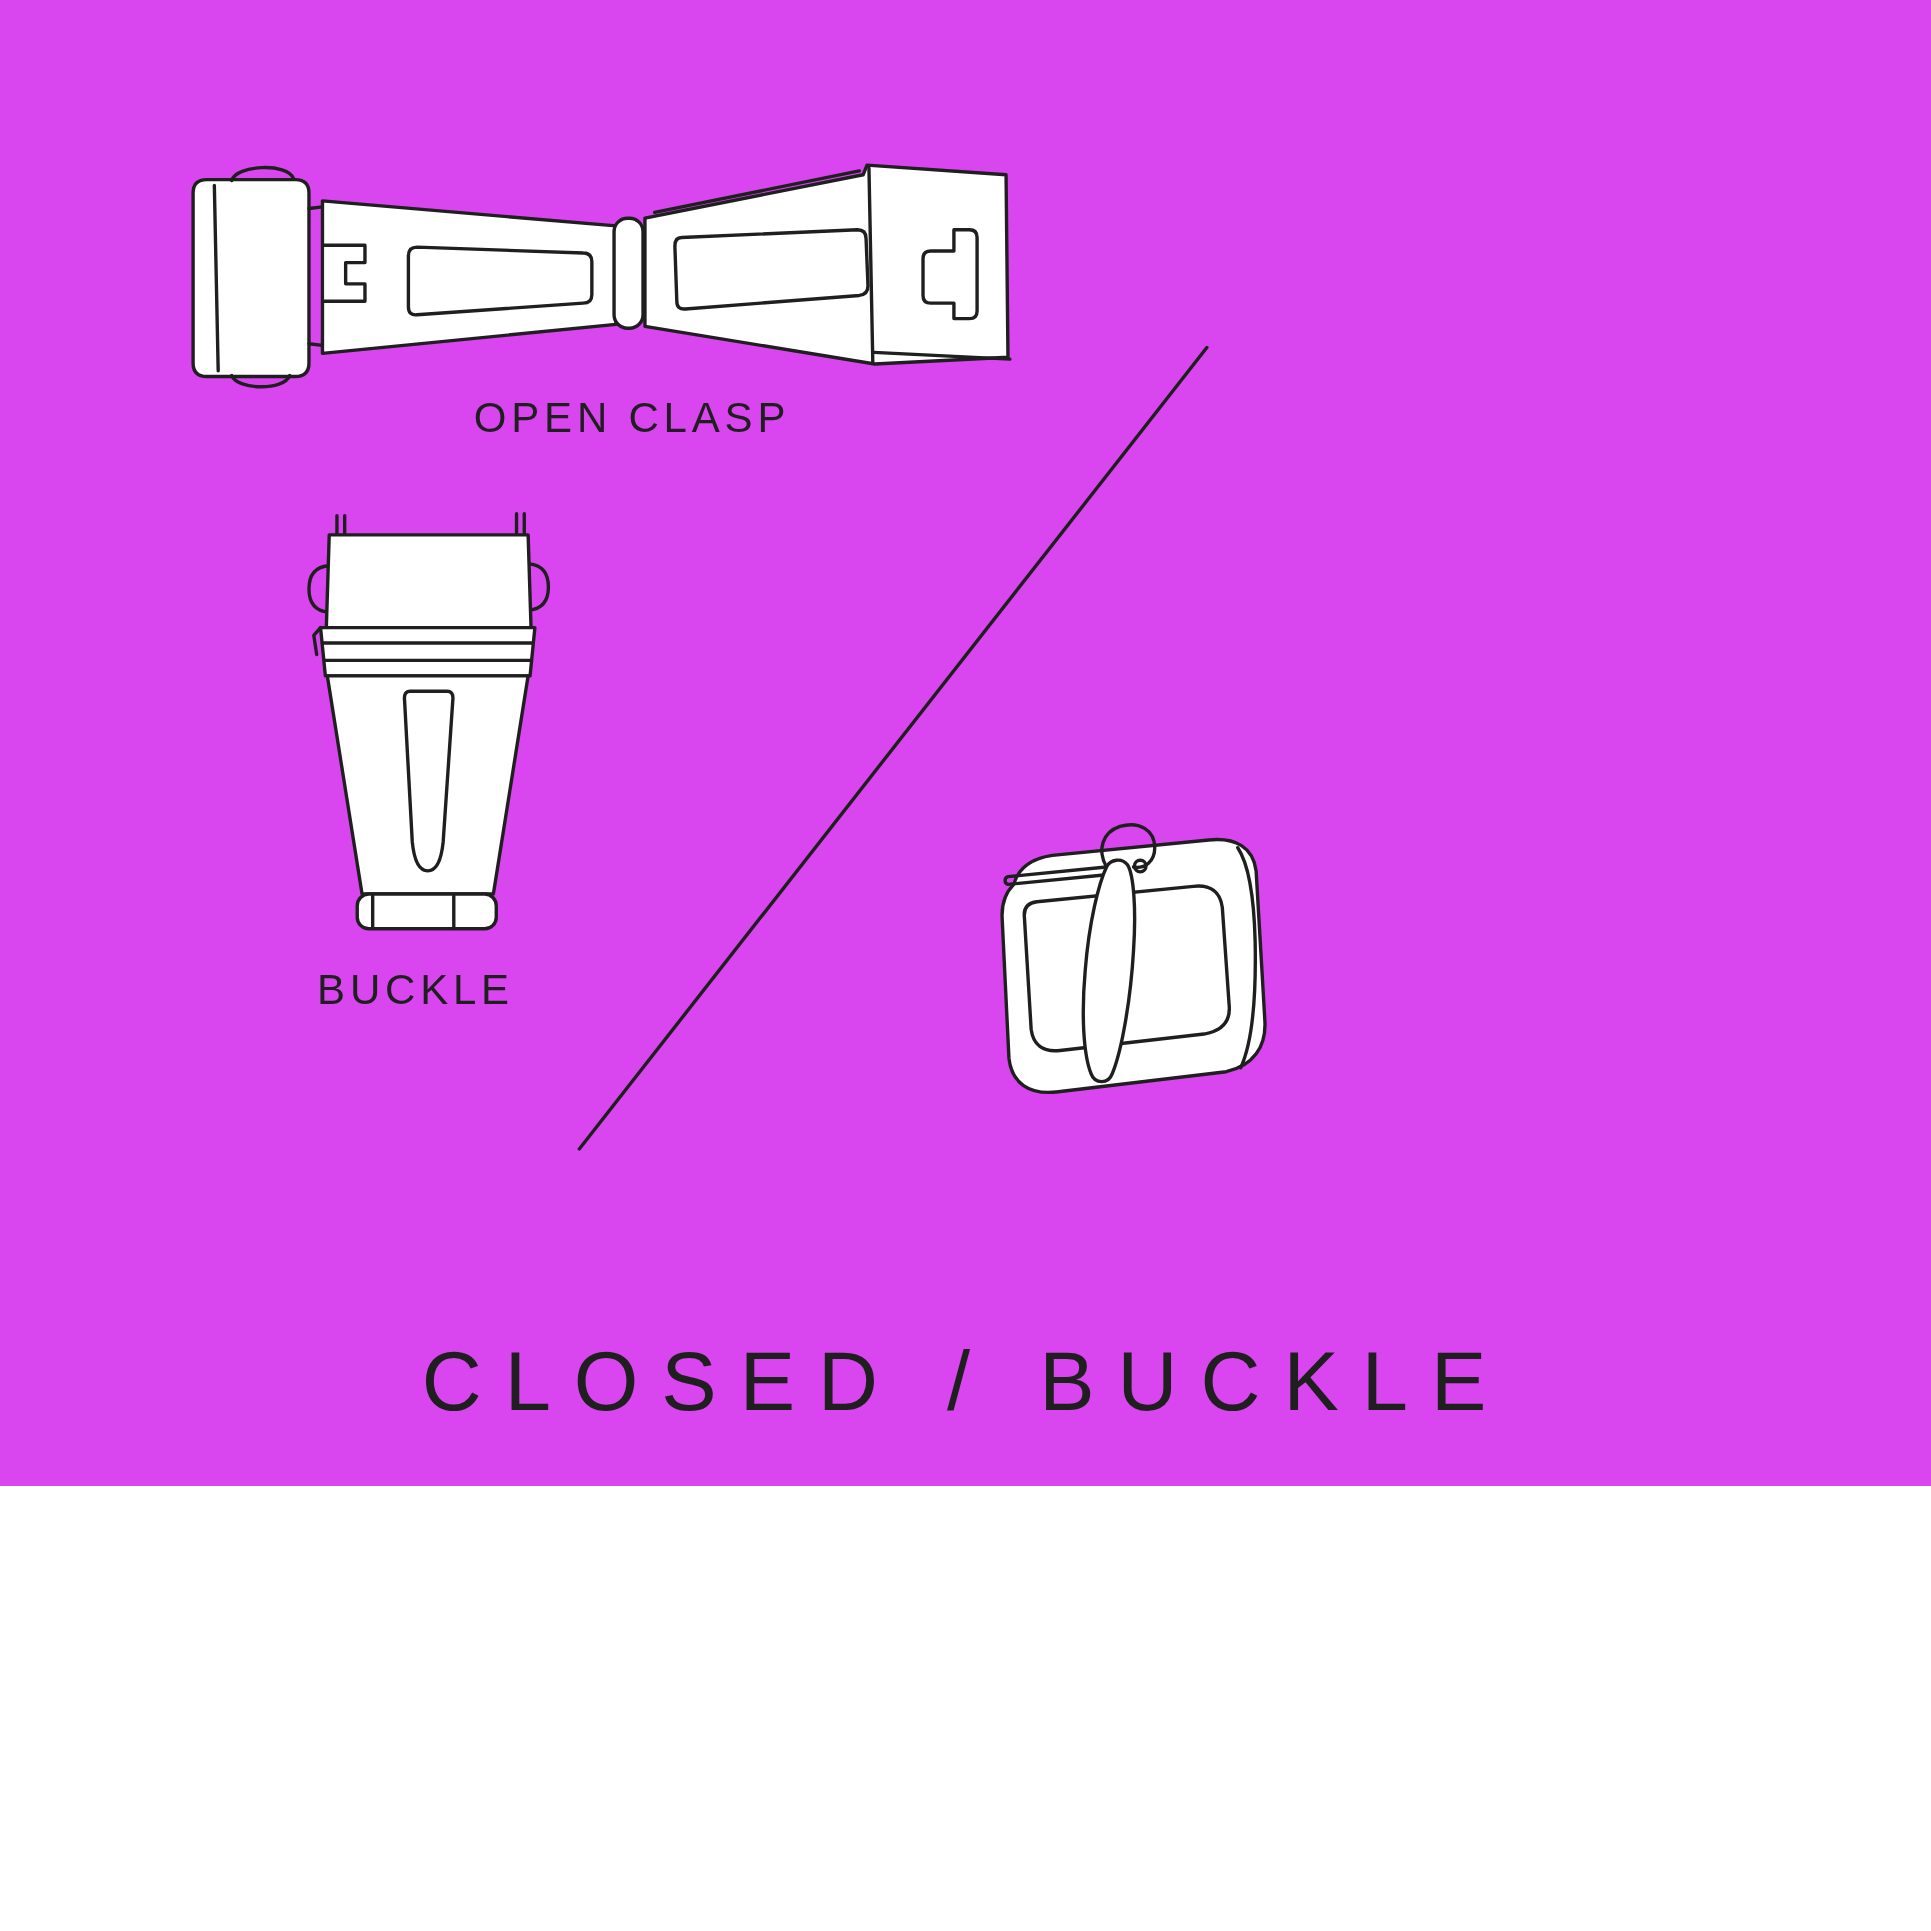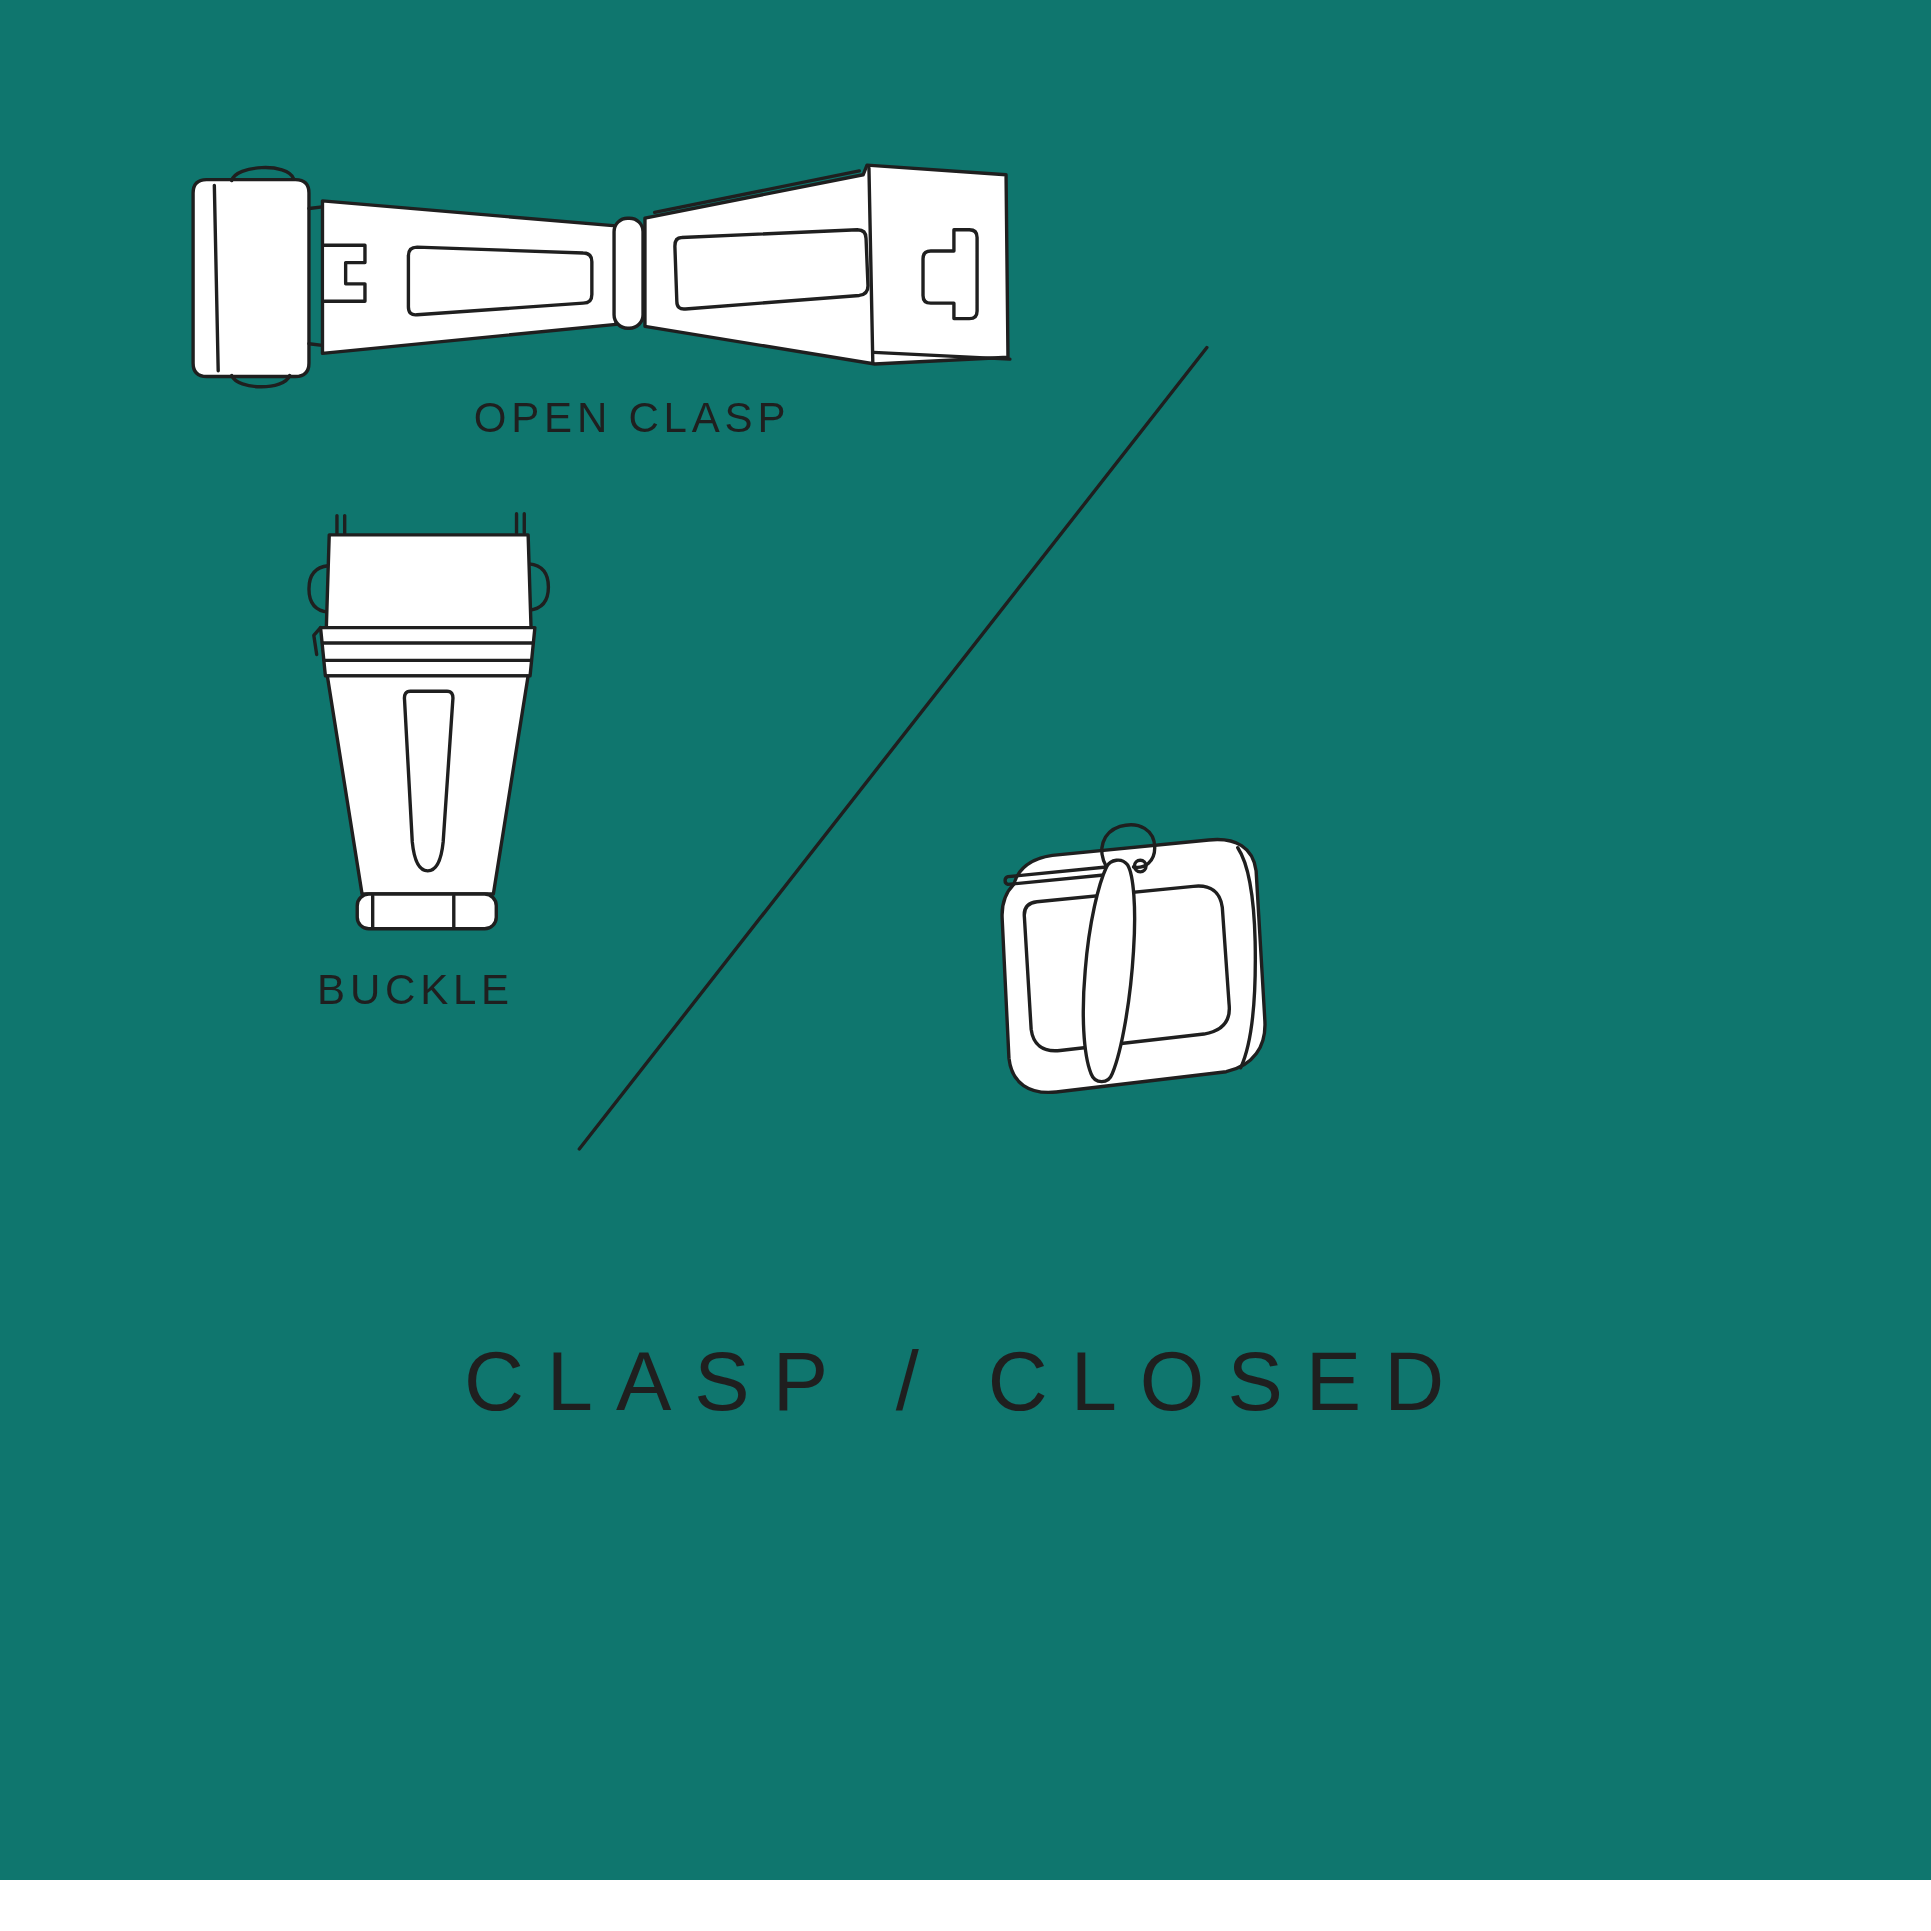--- a/index.html
+++ b/index.html
@@ -3,22 +3,22 @@
 <meta charset="utf-8">
 <style>
   html, body {
     margin: 0;
     padding: 0;
     background: #ffffff;
   }
   .canvas {
     position: relative;
     width: 1931px;
-    height: 1880px;
-    background: #0f766e;
+    height: 1486px;
+    background: #d946ef;
     overflow: hidden;
     font-family: "Liberation Sans", sans-serif;
     color: #1f1f1f;
   }
   .art {
     position: absolute;
     inset: 0;
   }
   .art path, .art line, .art rect, .art circle {
     stroke: #1f1f1f;
@@ -113,16 +113,16 @@
       <path fill="#ffffff" d="M1146,898 C1150,890 1162,888 1168,896 C1174,906 1177,940 1174,985 C1171,1035 1162,1088 1152,1112 C1148,1123 1134,1123 1130,1112 C1122,1092 1120,1050 1124,1005 C1128,955 1138,915 1146,898 Z"></path>
       <path d="M1146,898 C1136,880 1142,862 1160,856 C1180,850 1196,860 1196,878 C1196,892 1186,900 1174,898"></path>
       <circle cx="1181" cy="897" r="6"></circle>
     </g>
   </svg>
 
   <div class="label label-open-clasp">OPEN CLASP</div>
 
   <div class="label label-closed">BUCKLE</div>
 
-  <h1 class="title">CLASP / CLOSED</h1>
+  <h1 class="title">CLOSED / BUCKLE</h1>
 
 </div>
 
 
 </body></html>

